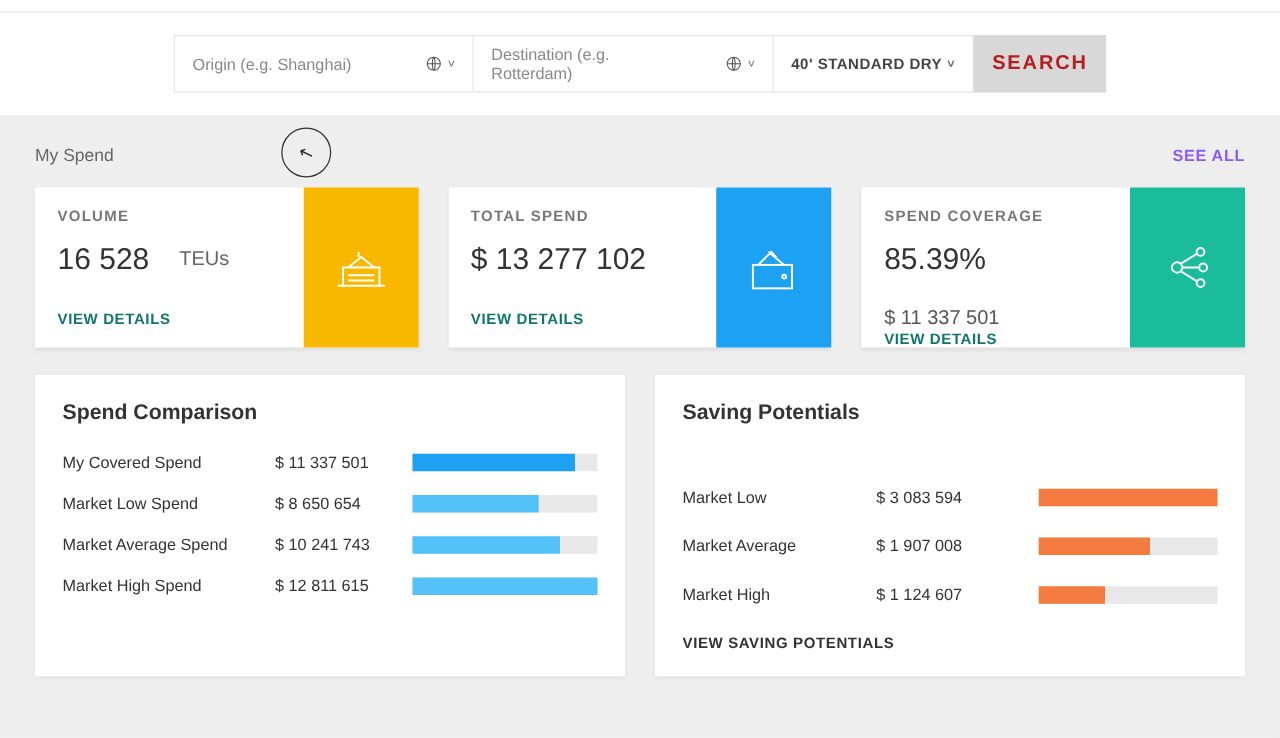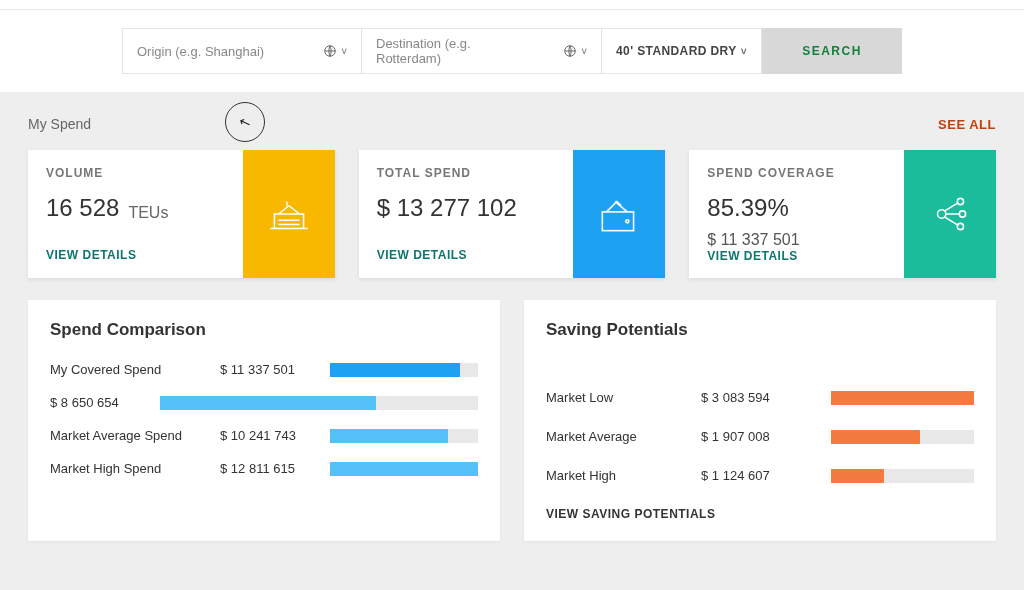--- a/index.html
+++ b/index.html
@@ -12,46 +12,46 @@
       border: 1px solid #e4e4e4; height: 46px; display: flex; align-items: center; 
       padding: 0 14px; font-size: 13px; color: #888; background: #fff;
     }
     .search-field.origin { width: 240px; }
     .search-field.dest { width: 240px; border-left: none; gap: 40px; }
     .search-field.container { width: 160px; border-left: none; font-size: 12px; font-weight: 700; color: #444; letter-spacing: 0.4px; }
     .globe-dd { margin-left: auto; display: flex; align-items: center; gap: 4px; }
     .globe-dd svg { width: 14px; height: 14px; }
     .caret { font-size: 10px; color: #666; }
     .search-btn { 
-      width: 140px; height: 46px; background: #d8d8d8; color: #15803d; 
-      border: none; font-size: 12px; letter-spacing: 1.5px; font-weight: 600;
+      width: 106px; height: 46px; background: #d8d8d8; color: #b91c1c; 
+      border: none; font-size: 16px; letter-spacing: 1.5px; font-weight: 600;
       cursor: pointer;
     }
     
     .main { background: #eeeeee; padding: 24px 28px; position: relative; height: 500px; }
     
     .cursor-circle { 
       position: absolute; top: 10px; left: 225px; width: 40px; height: 40px;
       border: 1px solid #333; border-radius: 50%; display: flex; 
       align-items: center; justify-content: center; background: #eee; z-index: 10;
     }
     .cursor-circle::after { content: '↖'; font-size: 14px; transform: rotate(-20deg); color: #222; }
     
     .row-head { display: flex; justify-content: space-between; align-items: center; margin-bottom: 18px; }
     .row-head .title { font-size: 14px; color: #666; }
-    .row-head .see-all { font-size: 13px; font-weight: 700; color: #c2410c; letter-spacing: 0.5px; cursor: pointer; }
+    .row-head .see-all { font-size: 13px; font-weight: 700; color: #8b5cf6; letter-spacing: 0.5px; cursor: pointer; }
     
     .cards { display: flex; gap: 24px; }
     .card { 
       flex: 1; background: #fff; box-shadow: 0 2px 4px rgba(0,0,0,0.08); 
       display: flex; height: 128px;
     }
     .card-body { flex: 1; padding: 16px 18px; display: flex; flex-direction: column; }
     .card-title { font-size: 12px; font-weight: 700; color: #777; letter-spacing: 1px; margin-bottom: 14px; }
-    .card-value { font-size: 24px; color: #333; font-weight: 400; margin-bottom: auto; display: flex; align-items: flex-end; gap: 9px; flex-wrap: wrap; }
+    .card-value { font-size: 24px; color: #333; font-weight: 400; margin-bottom: auto; display: flex; align-items: center; gap: 24px; flex-wrap: wrap; }
     .card-value .unit { font-size: 16px; color: #666; }
     .card-value .sub { font-size: 16px; color: #555; }
     .card-link { font-size: 12px; font-weight: 700; color: #0f766e; letter-spacing: 0.5px; cursor: pointer; }
     .card-icon { width: 92px; display: flex; align-items: center; justify-content: center; }
     .card-icon.yellow { background: #f8b800; }
     .card-icon.blue { background: #1da1f2; }
     .card-icon.teal { background: #1abc9c; }
     .card-icon svg { width: 50px; height: 50px; stroke: #fff; fill: none; stroke-width: 1.5; }
     
     .panels { display: flex; gap: 24px; margin-top: 22px; }
@@ -175,20 +175,21 @@
       <h3>Spend Comparison</h3>
       <div id="comp-rows">
           <div class="comp-row">
             <span class="label">My Covered Spend</span>
             <span class="value">$ 11 337 501</span>
             <span class="bar">
               <span class="fill" style="width:88%;background:#1da1f2"></span>
             </span>
           </div>
           <div class="comp-row">
+            <span class="label">Market Low Spend</span>
             <span class="value">$ 8 650 654</span>
             <span class="bar">
               <span class="fill" style="width:68%;background:#54c2f9"></span>
             </span>
           </div>
           <div class="comp-row">
             <span class="label">Market Average Spend</span>
             <span class="value">$ 10 241 743</span>
             <span class="bar">
               <span class="fill" style="width:80%;background:#54c2f9"></span>

